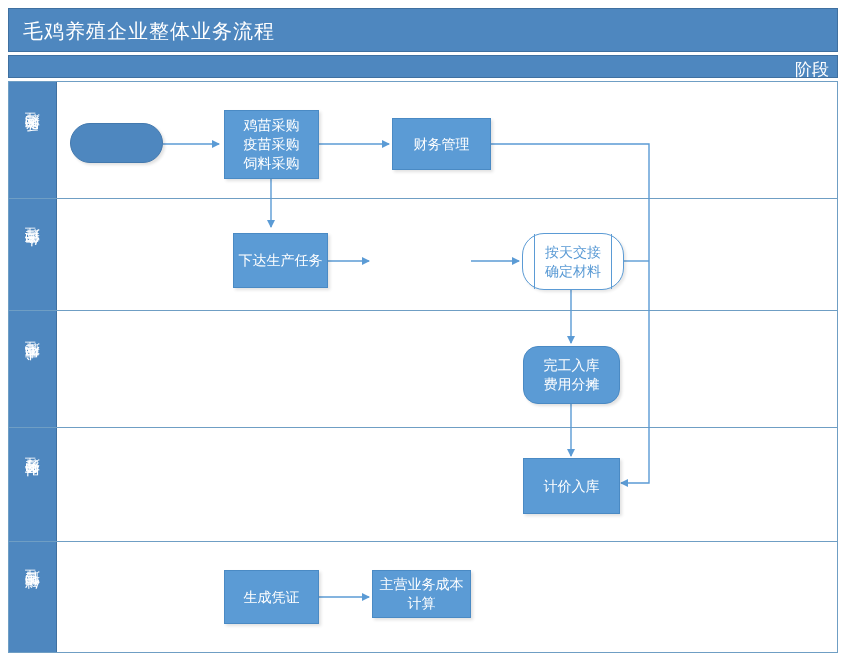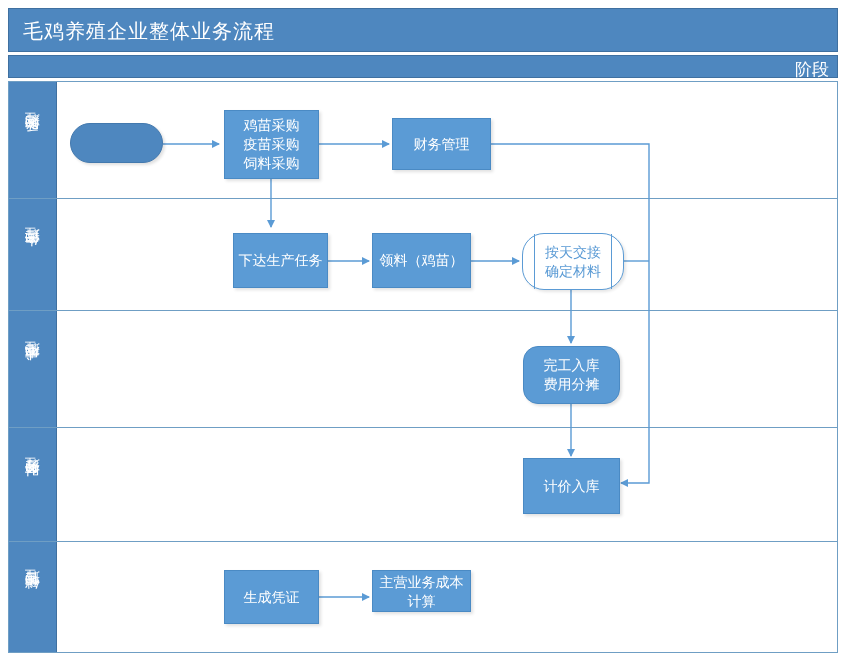--- a/index.html
+++ b/index.html
@@ -241,41 +241,38 @@
     </div>
 
     <div class="node proc" style="left:392px;top:118px;width:99px;height:52px;">
       <span class="lbl">财务管理</span>
     </div>
 
     <div class="node proc" style="left:224px;top:233px;width:95px;height:55px;margin-left:9px;">
       <span class="lbl">下达生产任务</span>
     </div>
 
-    <div class="node proc" style="left:372px;top:233px;width:99px;height:55px;">
-      <span class="lbl">领料（鸡苗）</span>
-    </div>
 
     <div class="node predef" style="left:522px;top:233px;width:102px;height:57px;border-radius:22px;">
       <span class="bar-l"></span>
       <span class="bar-r"></span>
       <span class="lbl">按天交接<br>确定材料</span>
     </div>
 
     <div class="node proc" style="left:523px;top:346px;width:97px;height:58px;border-radius:15px;">
       <span class="lbl">完工入库<br>费用分摊</span>
     </div>
 
     <div class="node proc" style="left:523px;top:458px;width:97px;height:56px;">
       <span class="lbl">计价入库</span>
     </div>
 
     <div class="node proc" style="left:224px;top:570px;width:95px;height:54px;">
       <span class="lbl">生成凭证</span>
     </div>
 
-    <div class="node proc" style="left:372px;top:570px;width:99px;height:42px;align-items:flex-end;">
+    <div class="node proc" style="left:372px;top:570px;width:99px;height:48px;">
       <span class="lbl">主营业务成本<br>计算</span>
     </div>
 
   </div>
 
 </div>
 
 </body></html>

